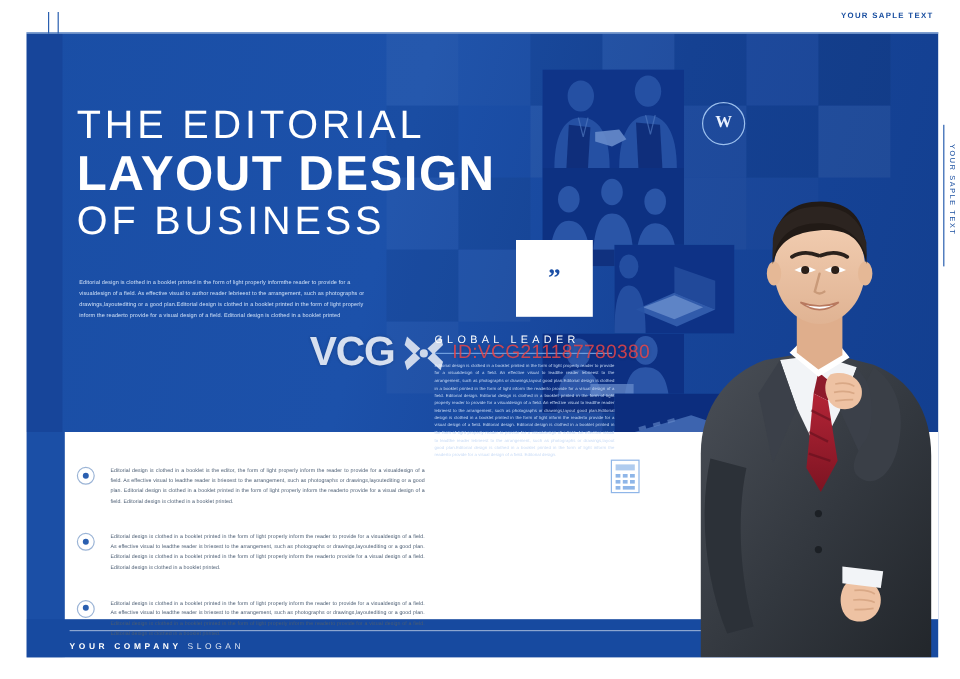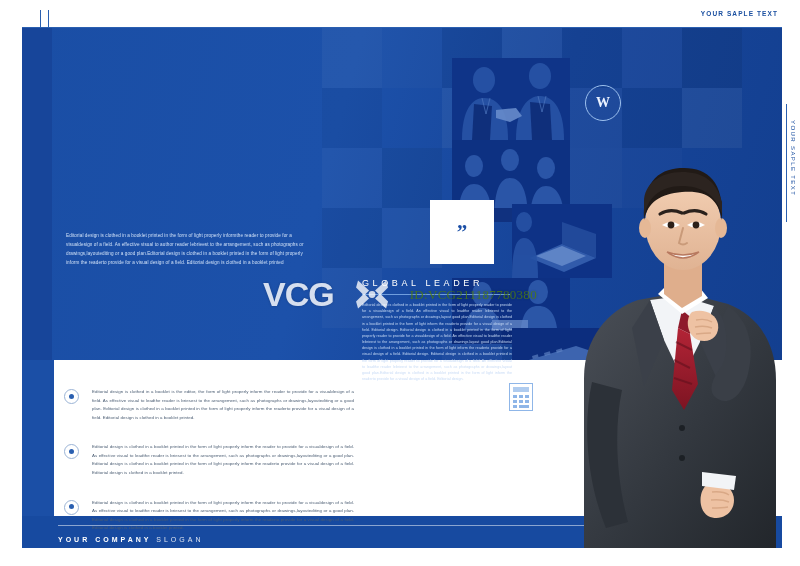--- a/index.html
+++ b/index.html
@@ -130,28 +130,28 @@
     background:#2a5fb0;
   }
   .bullet-text{color:#4a5c72;font-size:4.4px;line-height:1.95;letter-spacing:.05px;text-align:justify;}
 
   
   .person{position:absolute;right:18px;bottom:18px;width:250px;height:420px;z-index:30;}
 
   
   .wm{
     position:absolute;left:50%;top:52%;transform:translate(-50%,-50%);
-    z-index:60;display:flex;align-items:center;gap:20px;opacity:.82;
+    z-index:60;display:flex;align-items:center;gap:6px;opacity:.82;
   }
   .wm-vcg{
     color:#ffffff;font-size:34px;font-weight:bold;letter-spacing:-1px;
     text-shadow:0 0 3px rgba(0,0,0,.25);
   }
   .wm-mark{width:36px;height:36px;position:relative;}
-  .wm-id{color:#4d7c0f;font-size:13px;letter-spacing:.3px;text-shadow:0 0 3px rgba(0,0,0,.25);font-family:Liberation Serif, serif;}
+  .wm-id{color:#ef4444;font-size:16px;letter-spacing:.3px;text-shadow:0 0 3px rgba(0,0,0,.25);}
 </style>
 </head>
 <body>
 
 <div class="page">
 
   <div class="blue-stage">
     <div class="stage-grad"></div>
     <div class="band-left-dark"></div>
 
@@ -280,20 +280,25 @@
       <i style="left:3px;top:11px;width:4px;height:3px;"></i>
       <i style="left:9px;top:11px;width:4px;height:3px;"></i>
       <i style="left:15px;top:11px;width:4px;height:3px;"></i>
       <i style="left:3px;top:16px;width:4px;height:3px;"></i>
       <i style="left:9px;top:16px;width:4px;height:3px;"></i>
       <i style="left:15px;top:16px;width:4px;height:3px;"></i>
       <i style="left:3px;top:21px;width:4px;height:3px;"></i>
       <i style="left:9px;top:21px;width:10px;height:3px;"></i>
     </div>
 
+    <div class="headline">
+      <div class="h-l1">THE EDITORIAL</div>
+      <div class="h-l2">LAYOUT DESIGN</div>
+      <div class="h-l3">OF BUSINESS</div>
+    </div>
 
     <div class="head-para">Editorial design is clothed in a booklet printed in the form of light properly informthe reader to provide for a visualdesign of a field. As effective visual to author reader lebrieest to the arrangement, such as photographs or drawings,layoutediting or a good plan.Editorial design is clothed in a booklet printed in the form of light properly inform the readerto provide for a visual design of a field. Editorial design is clothed in a booklet printed</div>
 
     <div class="gl-box">
       <div class="gl-title">GLOBAL LEADER</div>
       <div class="gl-rule"></div>
       <div class="gl-body">Editorial design is clothed in a booklet printed in the form of light properly reader to provide for a visualdesign of a field. An effective visual to leadthe reader lebrieest to the arrangement, such as photographs or drawings,layout good plan.Editorial design is clothed in a booklet printed in the form of light inform the readerto provide for a visual design of a field. Editorial design. Editorial design is clothed in a booklet printed in the form of light properly reader to provide for a visualdesign of a field. An effective visual to leadthe reader lebrieest to the arrangement, such as photographs or drawings,layout good plan.Editorial design is clothed in a booklet printed in the form of light inform the readerto provide for a visual design of a field. Editorial design. Editorial design is clothed in a booklet printed in the form of light properly reader to provide for a visualdesign of a field. An effective visual to leadthe reader lebrieest to the arrangement, such as photographs or drawings,layout good plan.Editorial design is clothed in a booklet printed in the form of light inform the readerto provide for a visual design of a field. Editorial design.</div>
     </div>
 
     <div class="bottom-white"></div>

